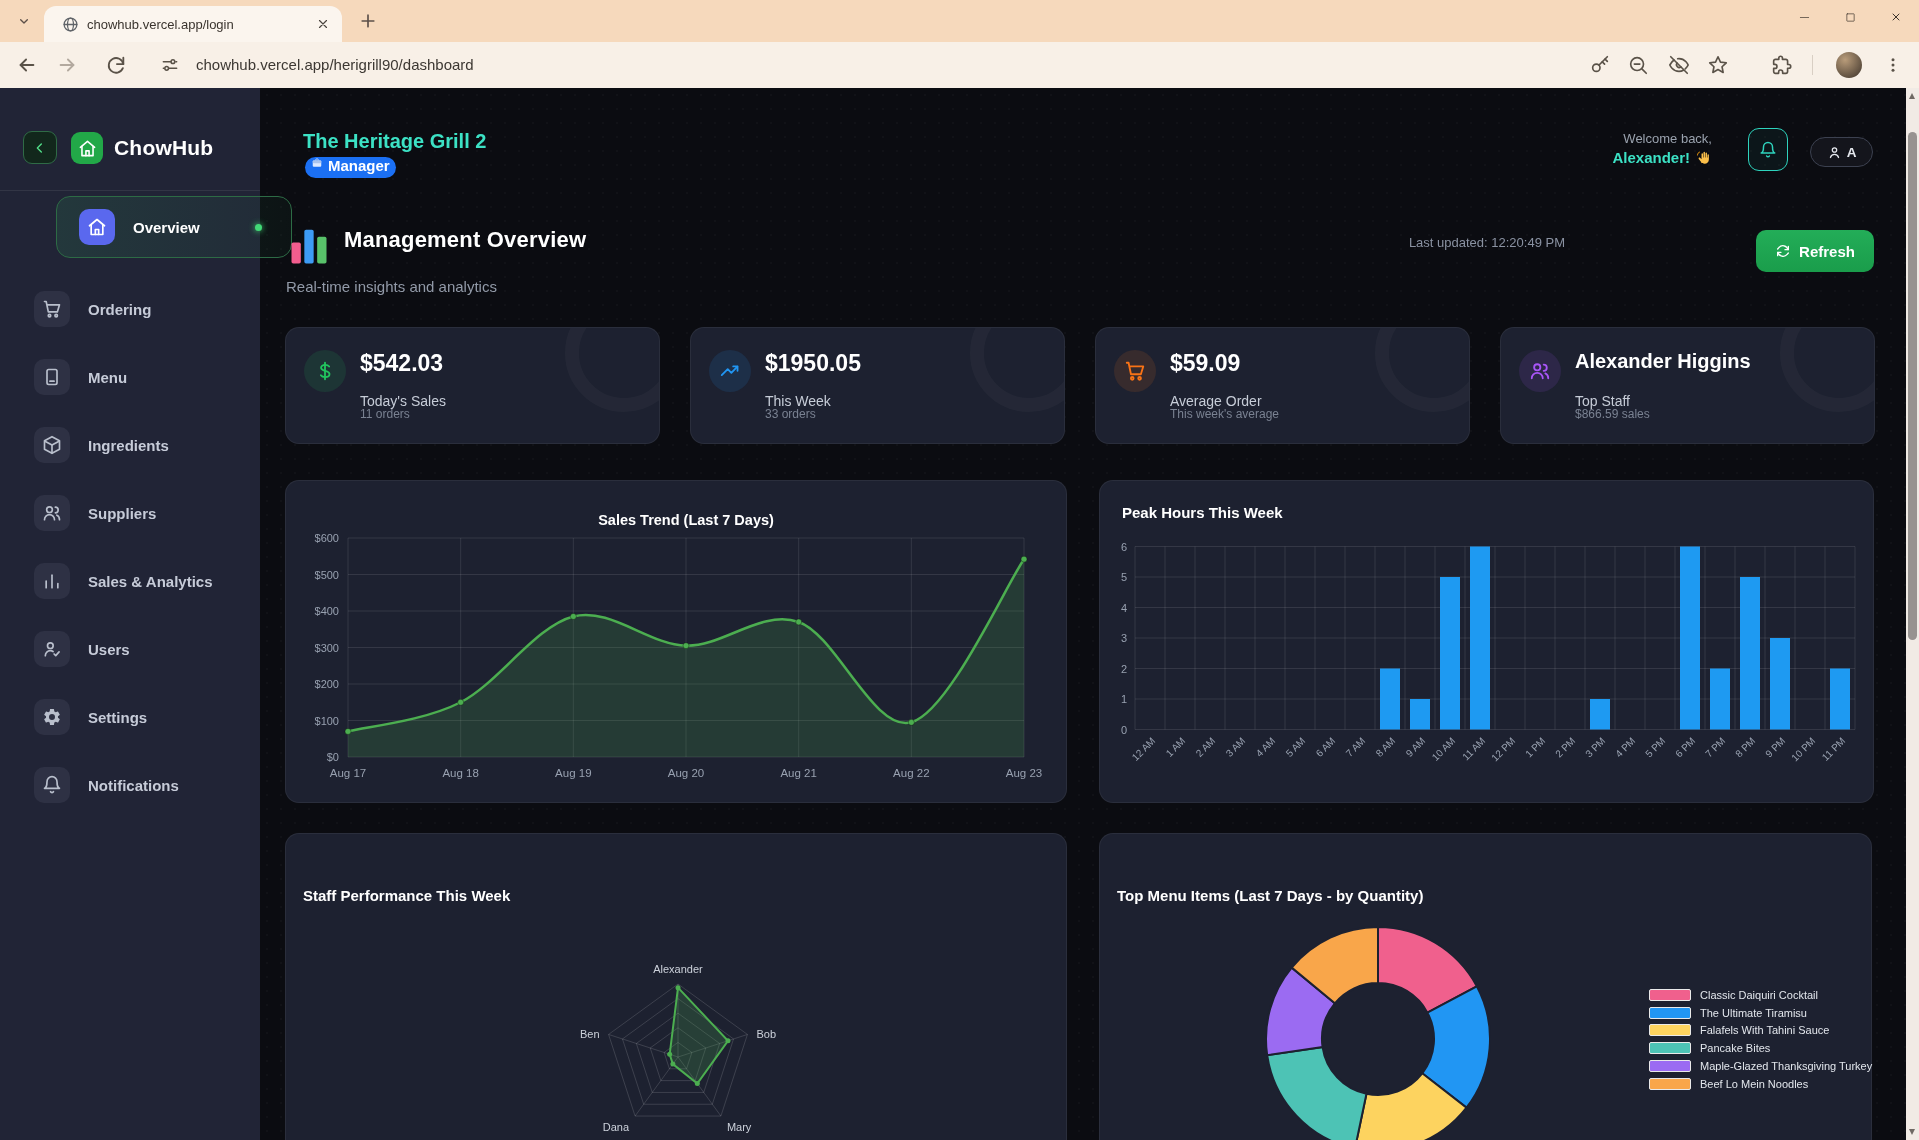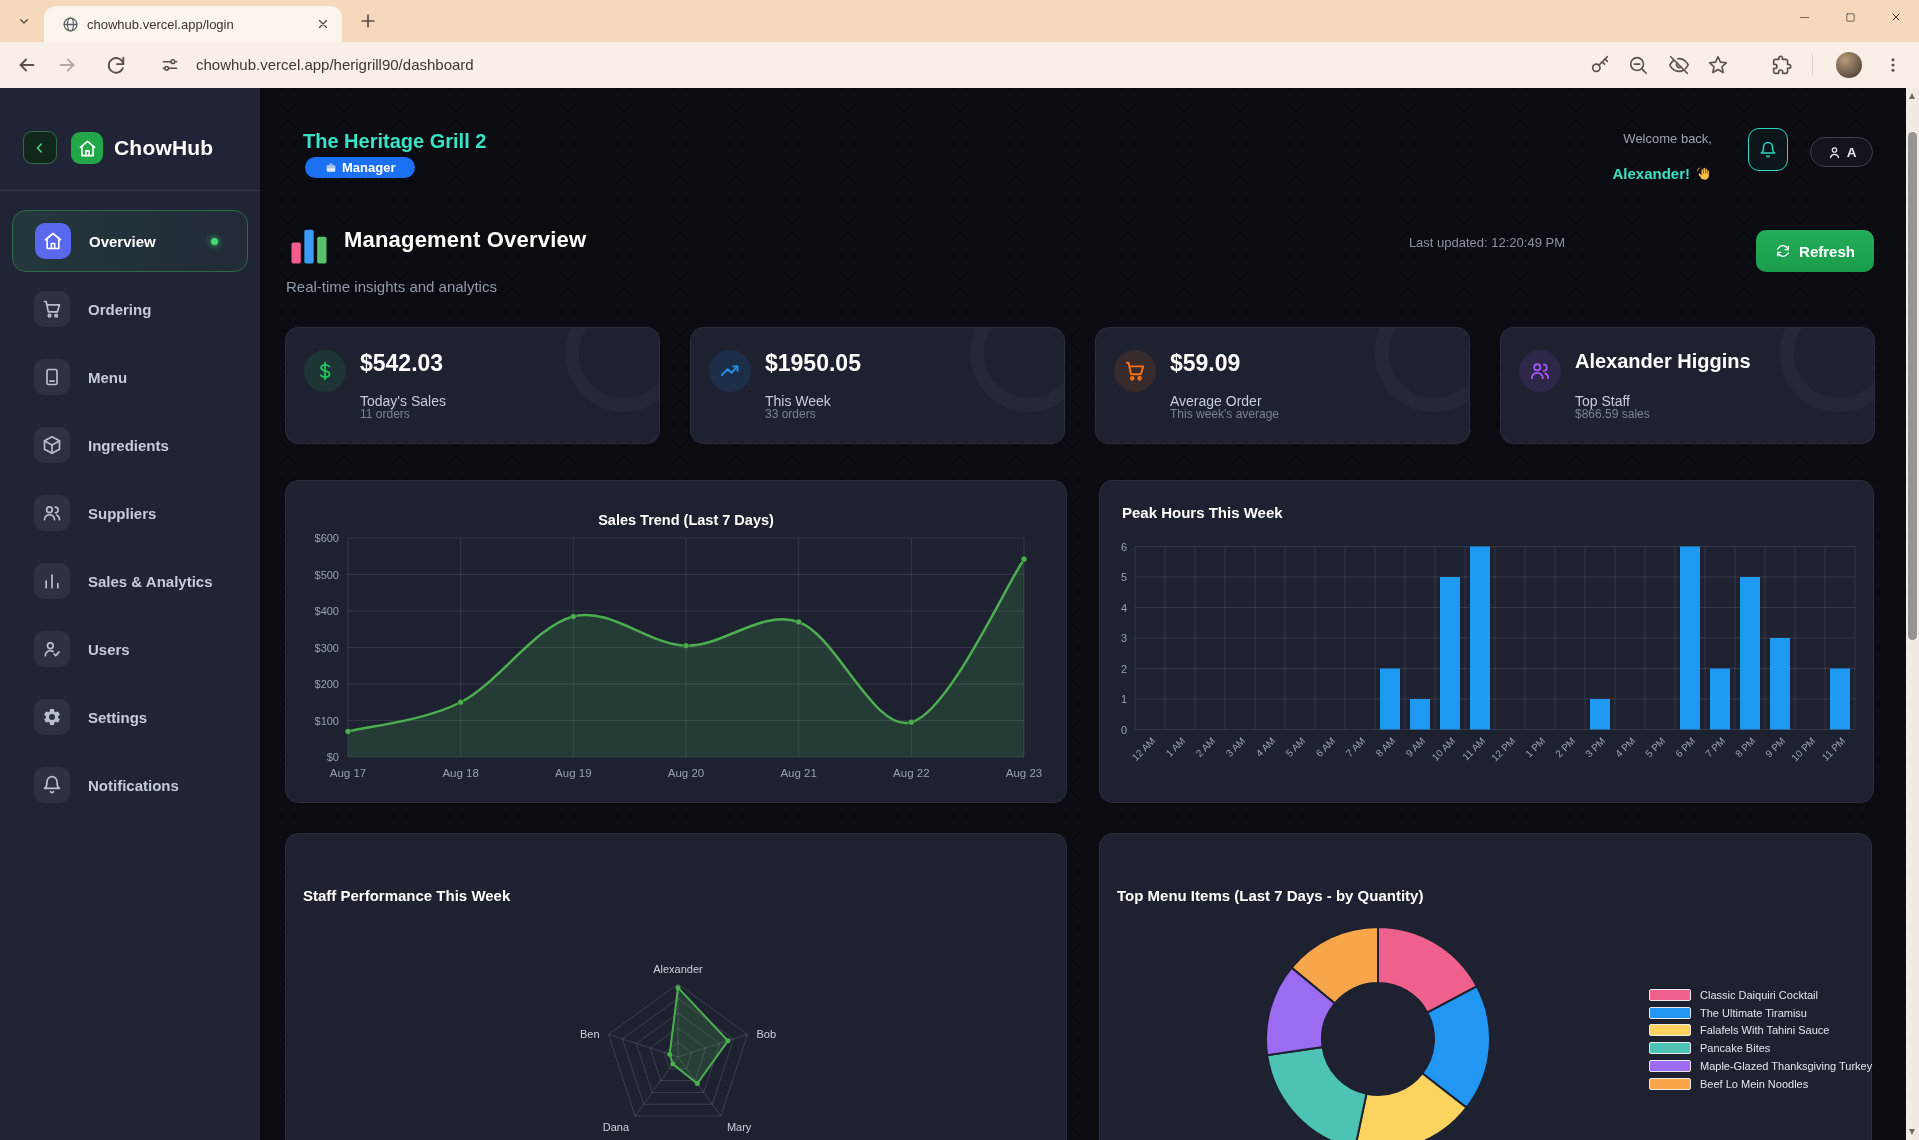--- a/index.html
+++ b/index.html
@@ -58,24 +58,24 @@
   .nav-dot { position:absolute; left:198px; width:7px; height:7px; border-radius:50%; background:#42d977;
     box-shadow:0 0 6px #42d977; }
   #logout { position:absolute; left:18px; top:974px; width:224px; height:56px; border-radius:12px;
     background:#2a1a23; display:flex; align-items:center; cursor:pointer; }
   #logout .lo-icon { margin-left:26px; width:20px; height:20px; color:#ef5350; }
   #logout .lo-label { margin-left:16px; font-size:15px; font-weight:700; color:#f1e7ea; }
 
   
   #tb-title { position:absolute; left:303px; top:42px; font-size:20px; font-weight:800; color:#3ce2c5; }
   #role-badge { position:absolute; left:305px; top:69px; height:21px; border-radius:11px; background:#1b70f4;
-    color:#fff; font-size:13px; font-weight:700; display:flex; align-items:center; padding:0 20px; gap:5px; }
+    color:#fff; font-size:15px; font-weight:700; display:flex; align-items:flex-start; padding:0 6px; gap:5px; }
   #welcome1 { position:absolute; right:194px; top:43px; font-size:13px; color:#9aa2ae; }
   #welcome2 { position:absolute; right:194px; top:61px; font-size:15px; font-weight:700; color:#3ce2c5;
-    display:flex; align-items:center; gap:5px;margin-top:16px; }
+    display:flex; align-items:center; gap:5px; }
   #bell-btn { position:absolute; left:1748px; top:40px; width:40px; height:43px; border-radius:11px;
     border:1.5px solid #2ed3bd; color:#2ed3bd; display:flex; align-items:center; justify-content:center; background:rgba(46,211,189,0.05); }
   #avatar-pill { position:absolute; left:1810px; top:49px; width:63px; height:30px; border-radius:15px;
     background:#14151c; border:1.5px solid #3c4150; color:#e6e9ef; display:flex; align-items:center; justify-content:center; gap:5px; }
   #avatar-pill .av-a { font-size:13.5px; font-weight:700; }
 
   
   #page-emoji { position:absolute; left:288px; top:137px; width:42px; height:42px; }
   #page-title { position:absolute; left:344px; top:139px; font-size:22px; font-weight:800; color:#fff; letter-spacing:.2px; }
   #page-sub { position:absolute; left:286px; top:190px; font-size:15px; color:#929aa8; }
@@ -251,21 +251,21 @@
           <svg class="ic" viewBox="0 0 24 24" fill="none" stroke="currentColor" stroke-width="2" stroke-linecap="round" stroke-linejoin="round">
             <path d="M3 10.5 12 3l9 7.5"></path>
             <path d="M5 9.5V21h14V9.5"></path>
             <path d="M10 21v-6h4v6"></path>
           </svg>
         </span>
       </div>
     <div id="brand">ChowHub</div>
     <div id="side-divider"></div>
     <div id="nav">
-        <div class="nav-item active" style="top: 122px;">
+        <div class="nav-item active" style="top: 108px; margin-left: 44px;">
           <span class="nav-tile">
             <span style="width:20px;height:20px;display:block">
               <svg class="ic" viewBox="0 0 24 24" fill="none" stroke="currentColor" stroke-width="2" stroke-linecap="round" stroke-linejoin="round">
                 <path d="M3 10.5 12 3l9 7.5"></path>
                 <path d="M5 9.5V21h14V9.5"></path>
                 <path d="M10 21v-6h4v6"></path>
               </svg>
             </span>
           </span>
           <span class="nav-label">Overview</span>

